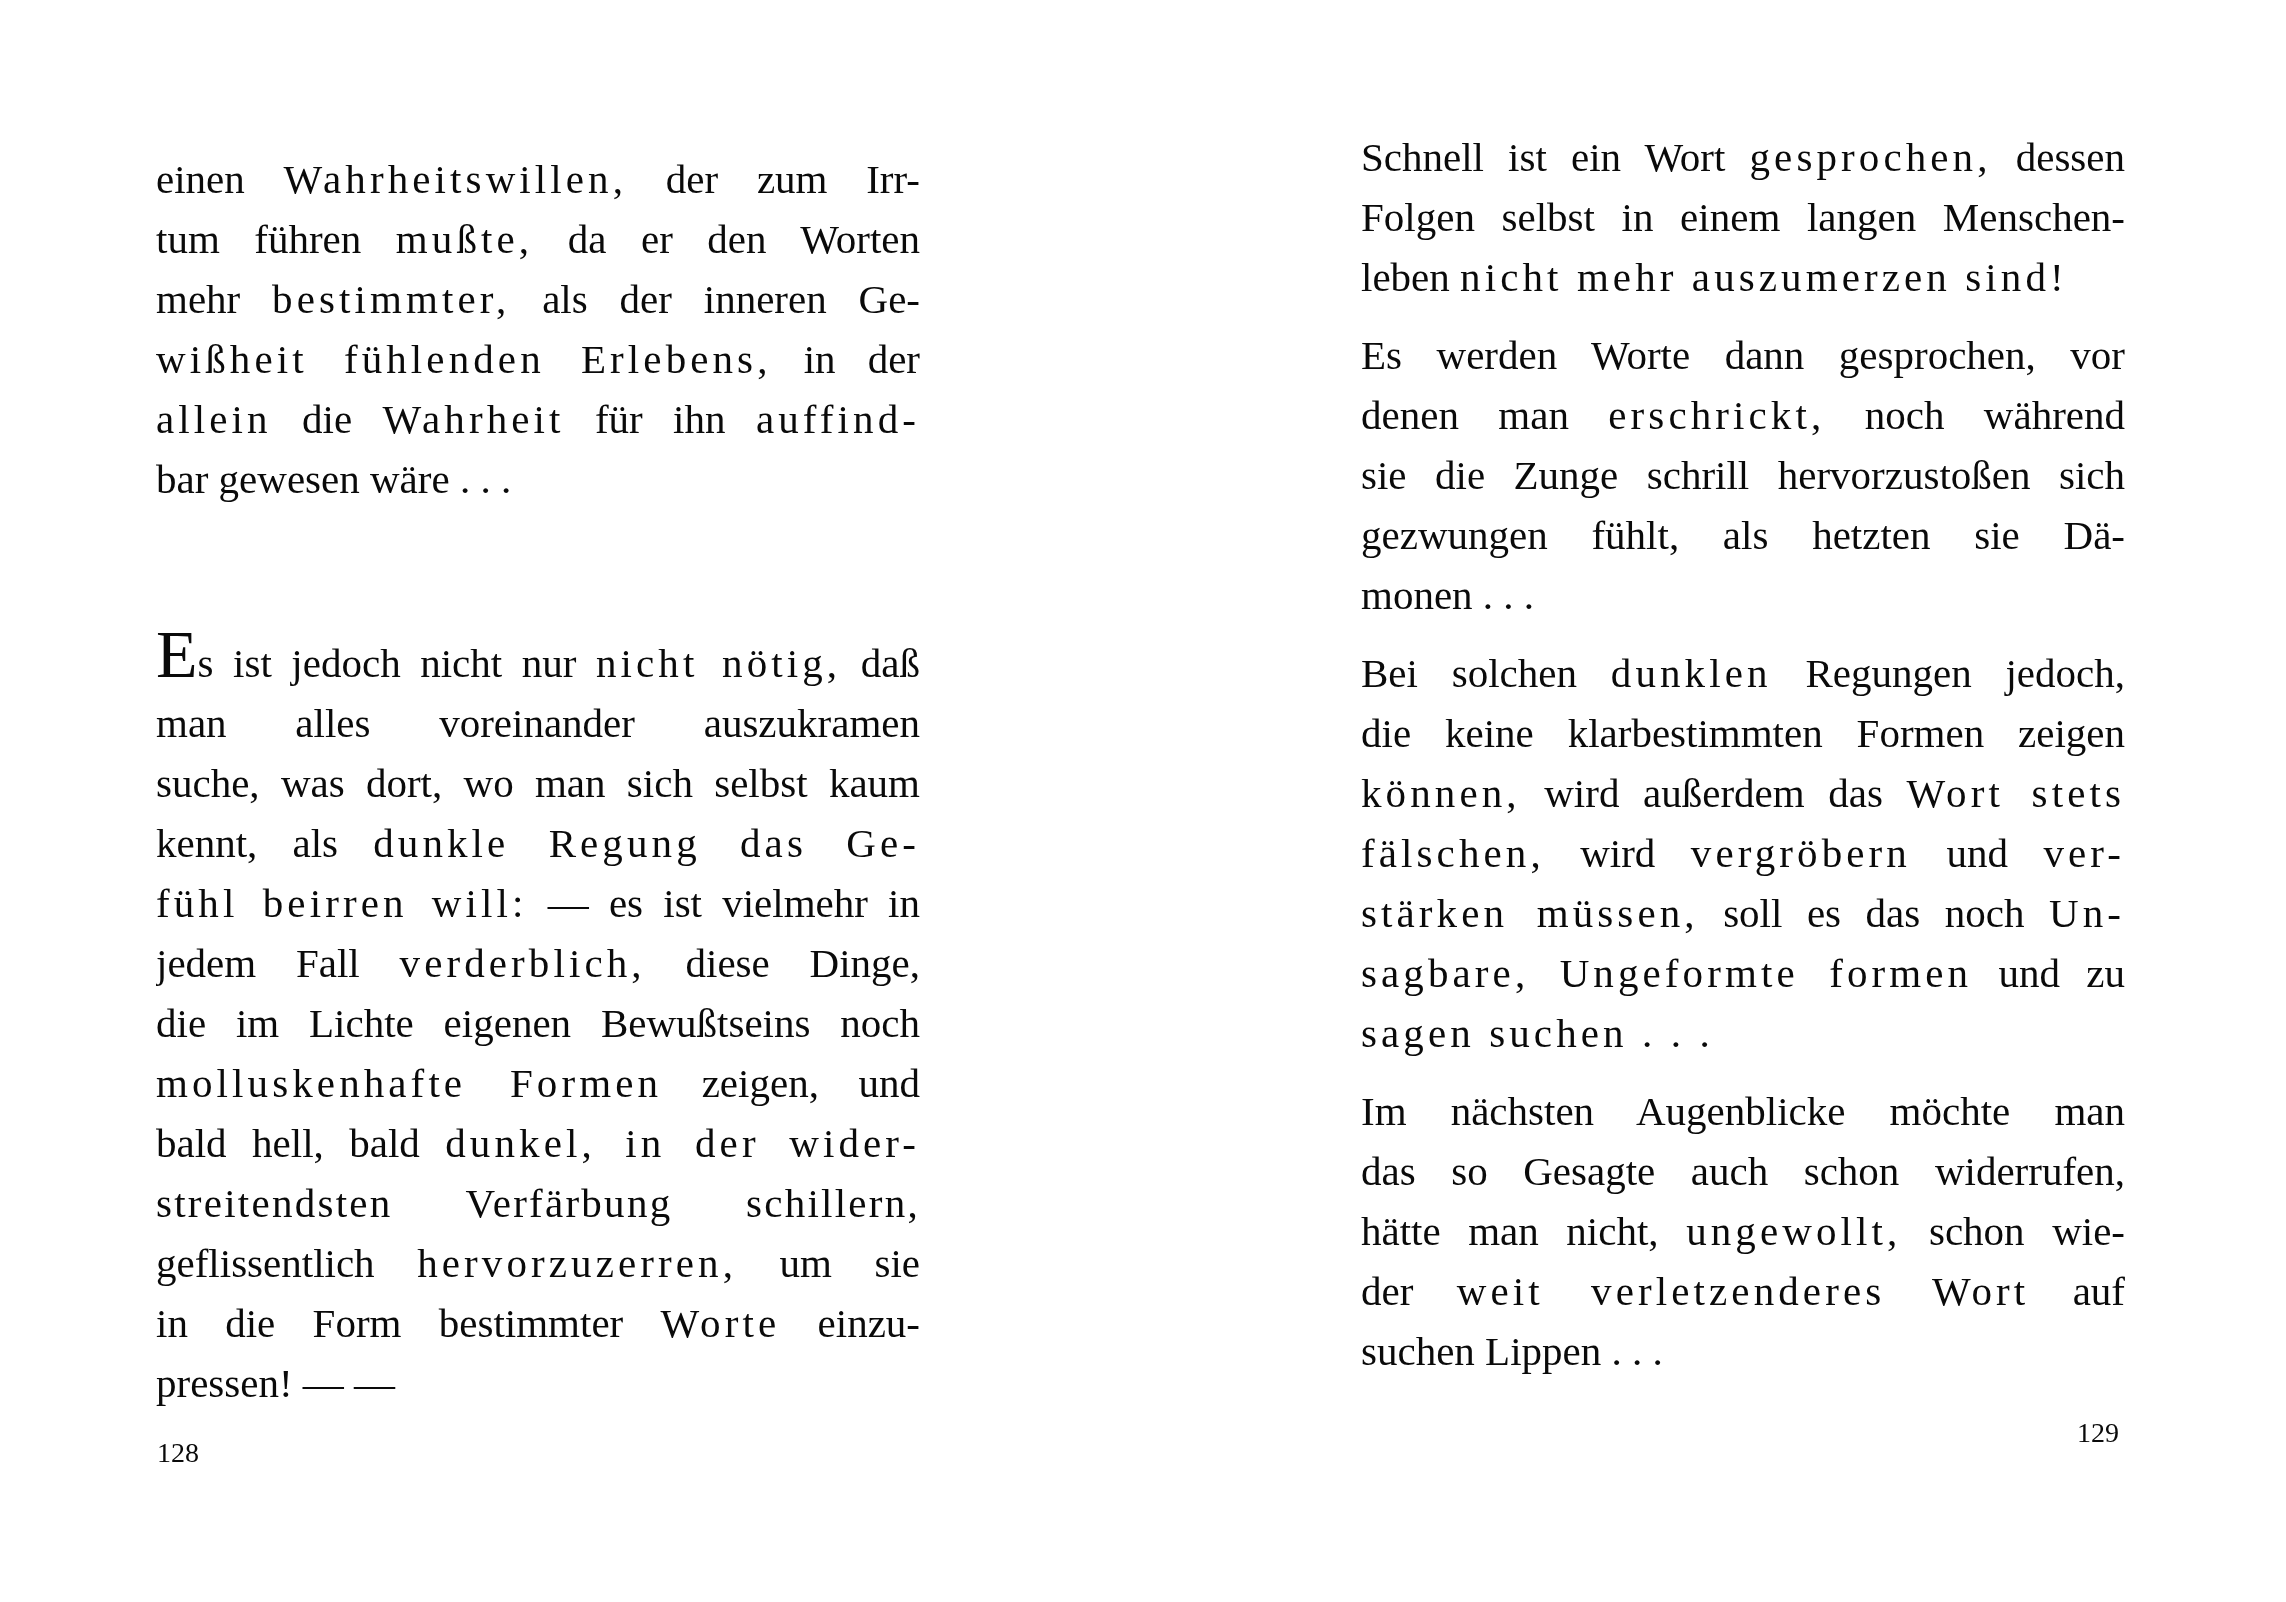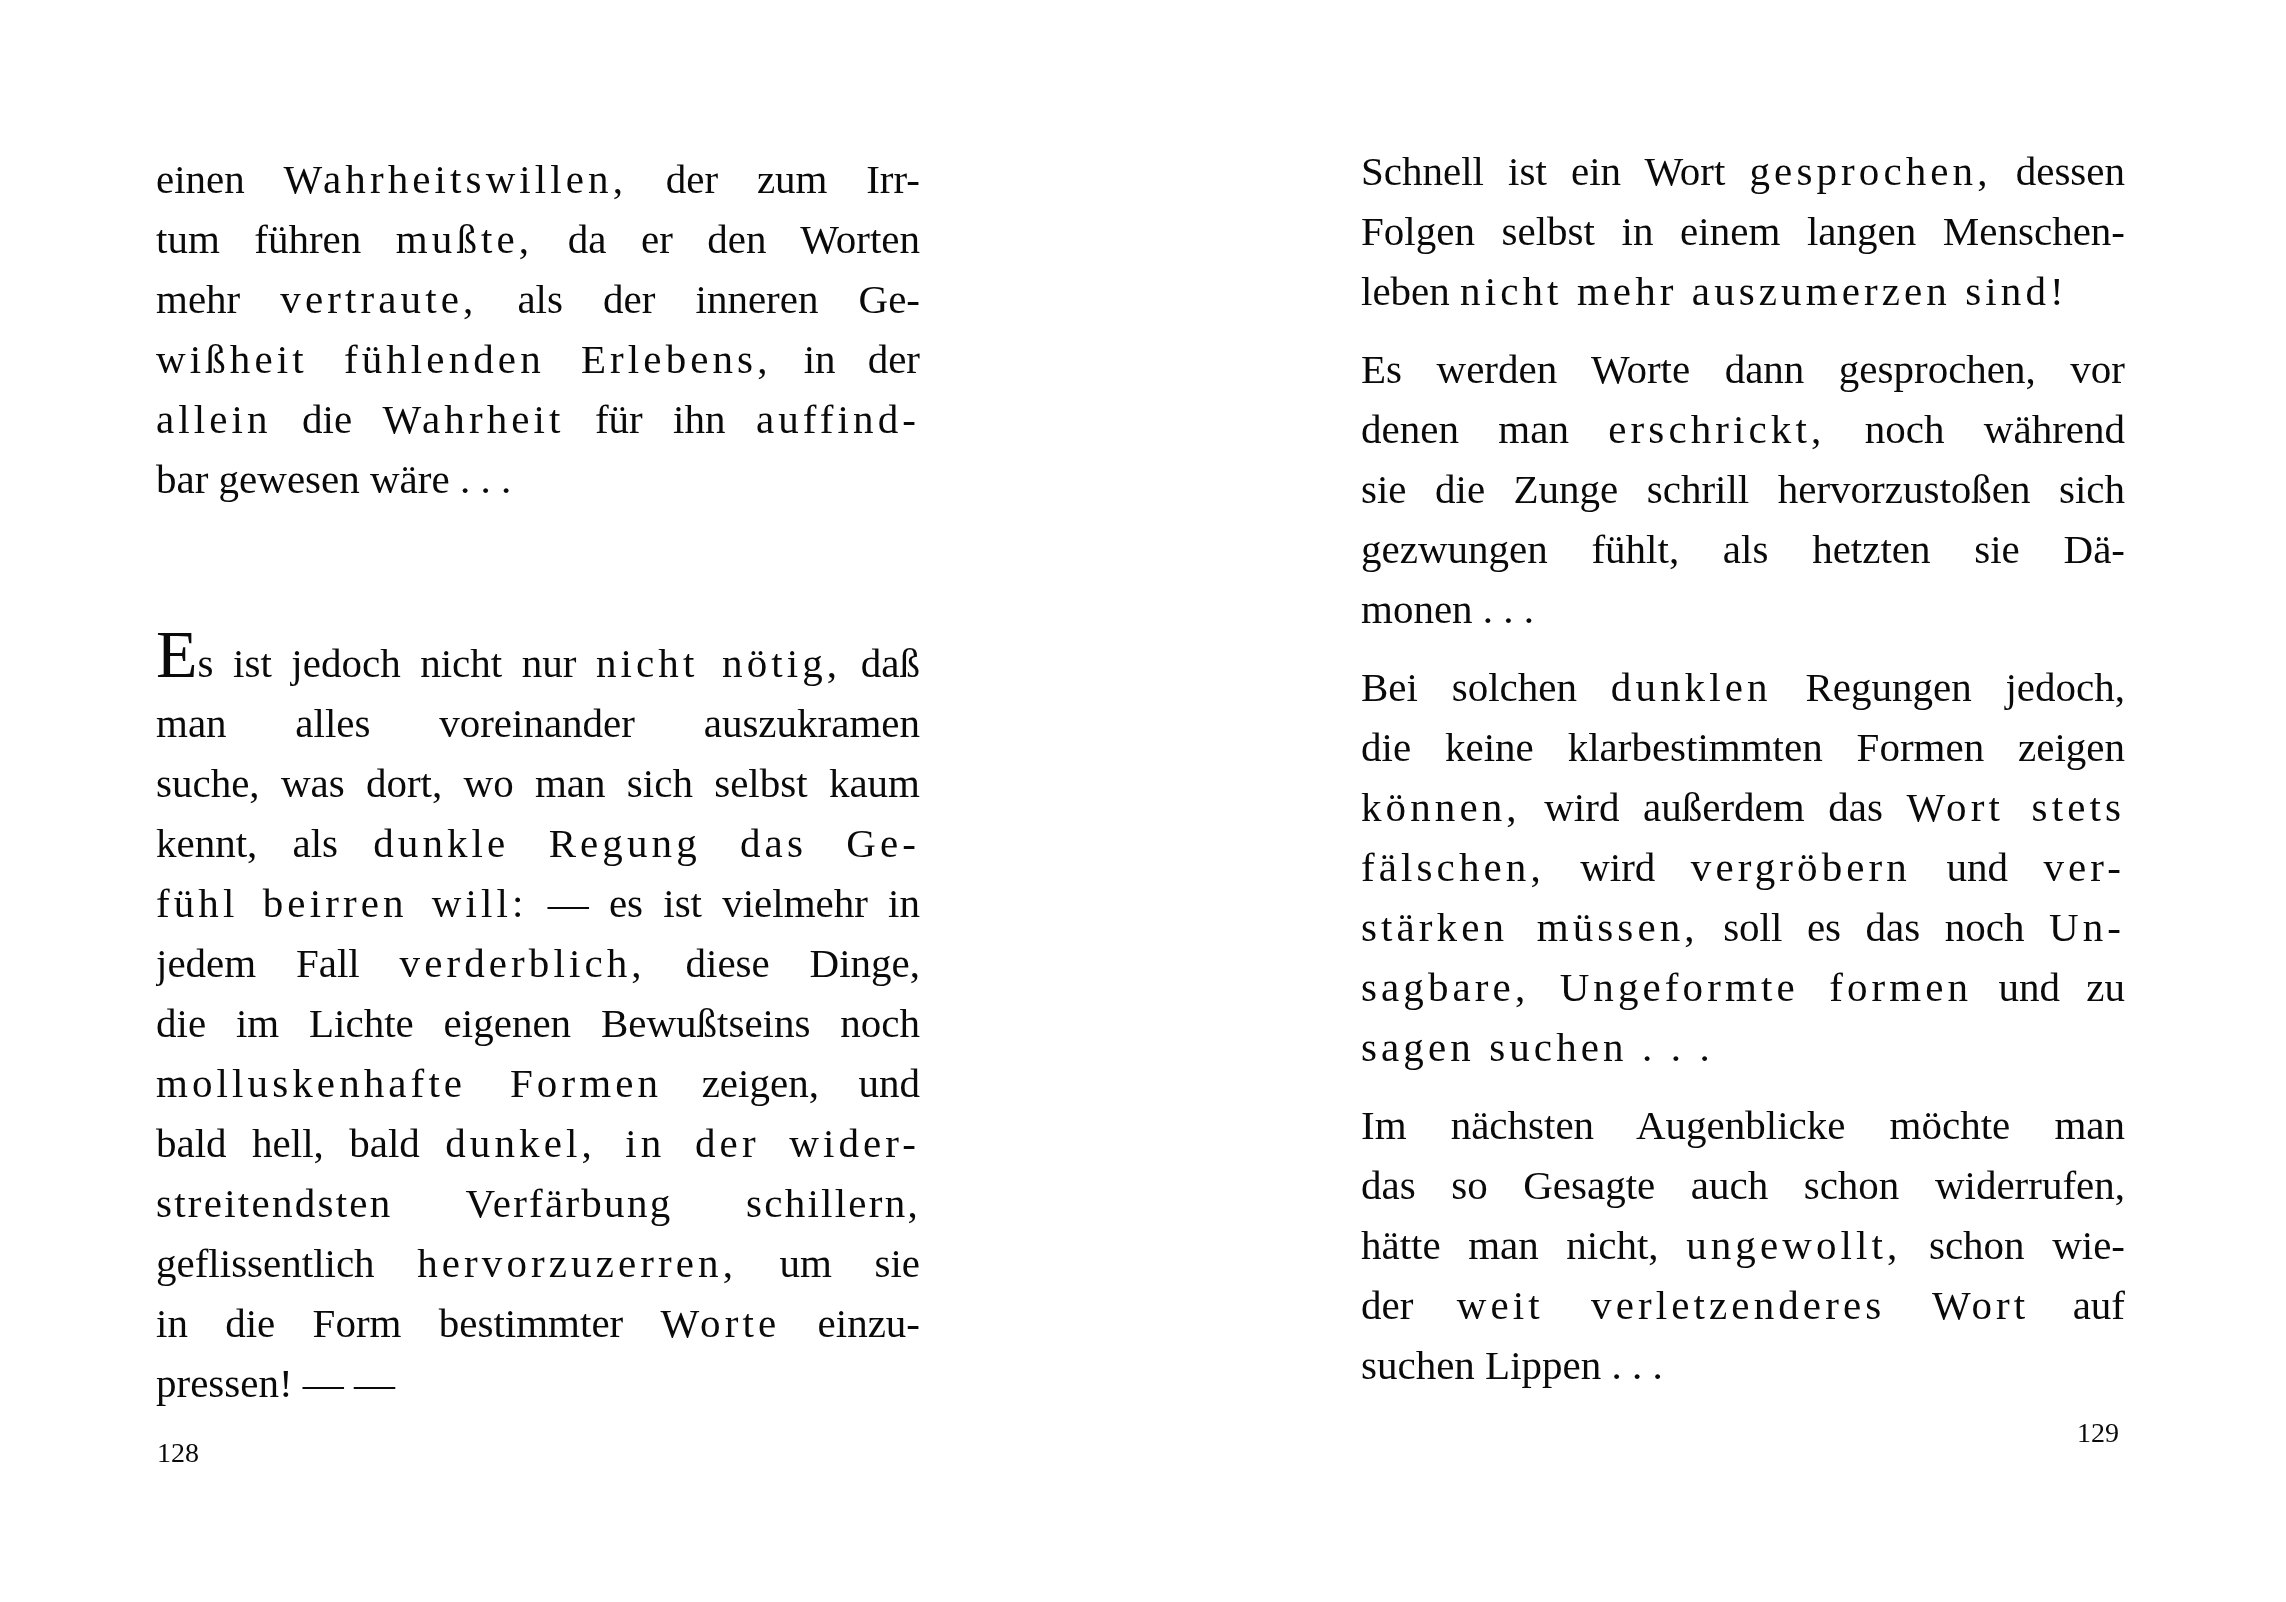--- a/index.html
+++ b/index.html
@@ -8,21 +8,21 @@
     width:2286px;height:1602px;position:relative;
     background:#ffffff;color:#0a0a0a;
     font-family:"Liberation Serif","DejaVu Serif",serif;
     overflow:hidden;
   }
   .page-col{
     position:absolute;width:796px;
     font-size:41px;line-height:60px;
   }
   #col-left{left:140px;top:133px;}
-  #col-right{left:1345px;top:125px;}
+  #col-right{left:1345px;top:111px;}
   .para{margin:16px;}
   #col-left  .para + .para{margin-top:124px;}
   #col-right .para + .para{margin-top:18px;}
   .line{
     height:60px;overflow:hidden;
     text-align:justify;text-align-last:justify;
   }
   .line.end{text-align:center;text-align-last:left;}
   .sp{letter-spacing:0.10em;}
   .sp2{letter-spacing:0.055em;}
@@ -36,21 +36,21 @@
 </head>
 <body>
 
 <div>
 
   <div>
     <div class="page-col" id="col-left">
         <div class="para">
           <div class="line"><span>einen </span><span class="sp">Wahrheitswillen,</span><span> der zum Irr-</span></div>
           <div class="line"><span>tum führen </span><span class="sp">mußte,</span><span> da er den Worten</span></div>
-          <div class="line"><span>mehr </span><span class="sp">vertraute,</span><span> als der inneren Ge-</span></div>
+          <div class="line"><span>mehr </span><span class="sp">bestimmter,</span><span> als der inneren Ge-</span></div>
           <div class="line"><span class="sp">wißheit fühlenden Erlebens,</span><span> in der</span></div>
           <div class="line"><span class="sp">allein</span><span> die </span><span class="sp">Wahrheit</span><span> für ihn </span><span class="sp">auffind-</span></div>
           <div class="line end"><span>bar gewesen wäre . . .</span></div>
         </div>
         <div class="para">
           <div class="line"><span class="init">E</span><span>s ist jedoch nicht nur </span><span class="sp">nicht nötig,</span><span> daß</span></div>
           <div class="line"><span>man alles voreinander auszukramen</span></div>
           <div class="line"><span>suche, was dort, wo man sich selbst kaum</span></div>
           <div class="line"><span>kennt, als </span><span class="sp">dunkle Regung das Ge-</span></div>
           <div class="line"><span class="sp">fühl beirren will:</span><span> — es ist vielmehr in</span></div>

